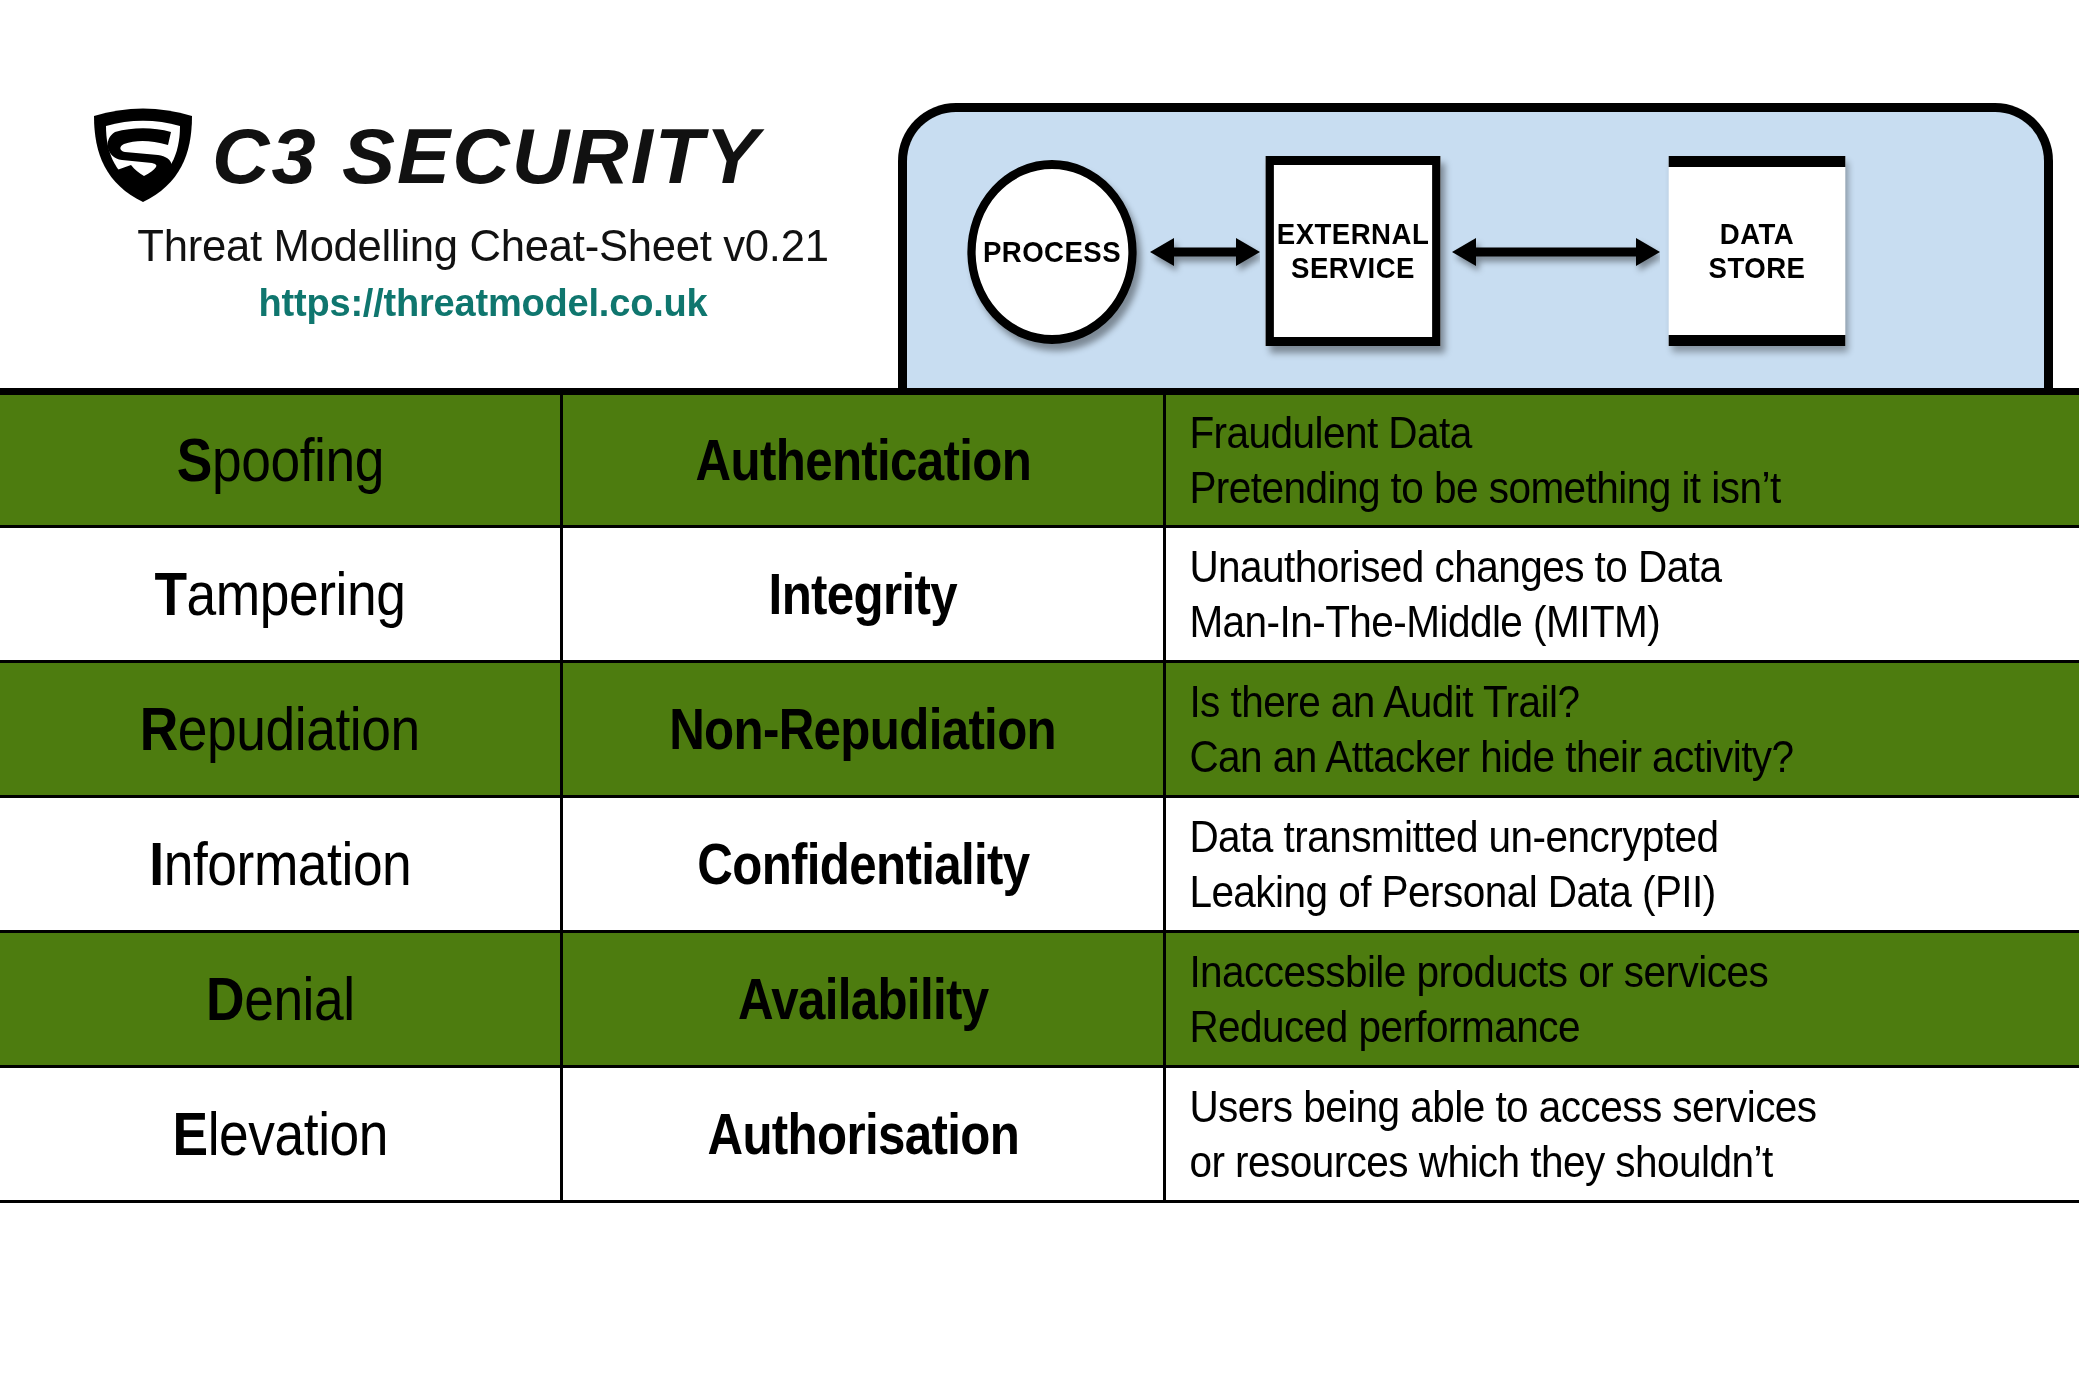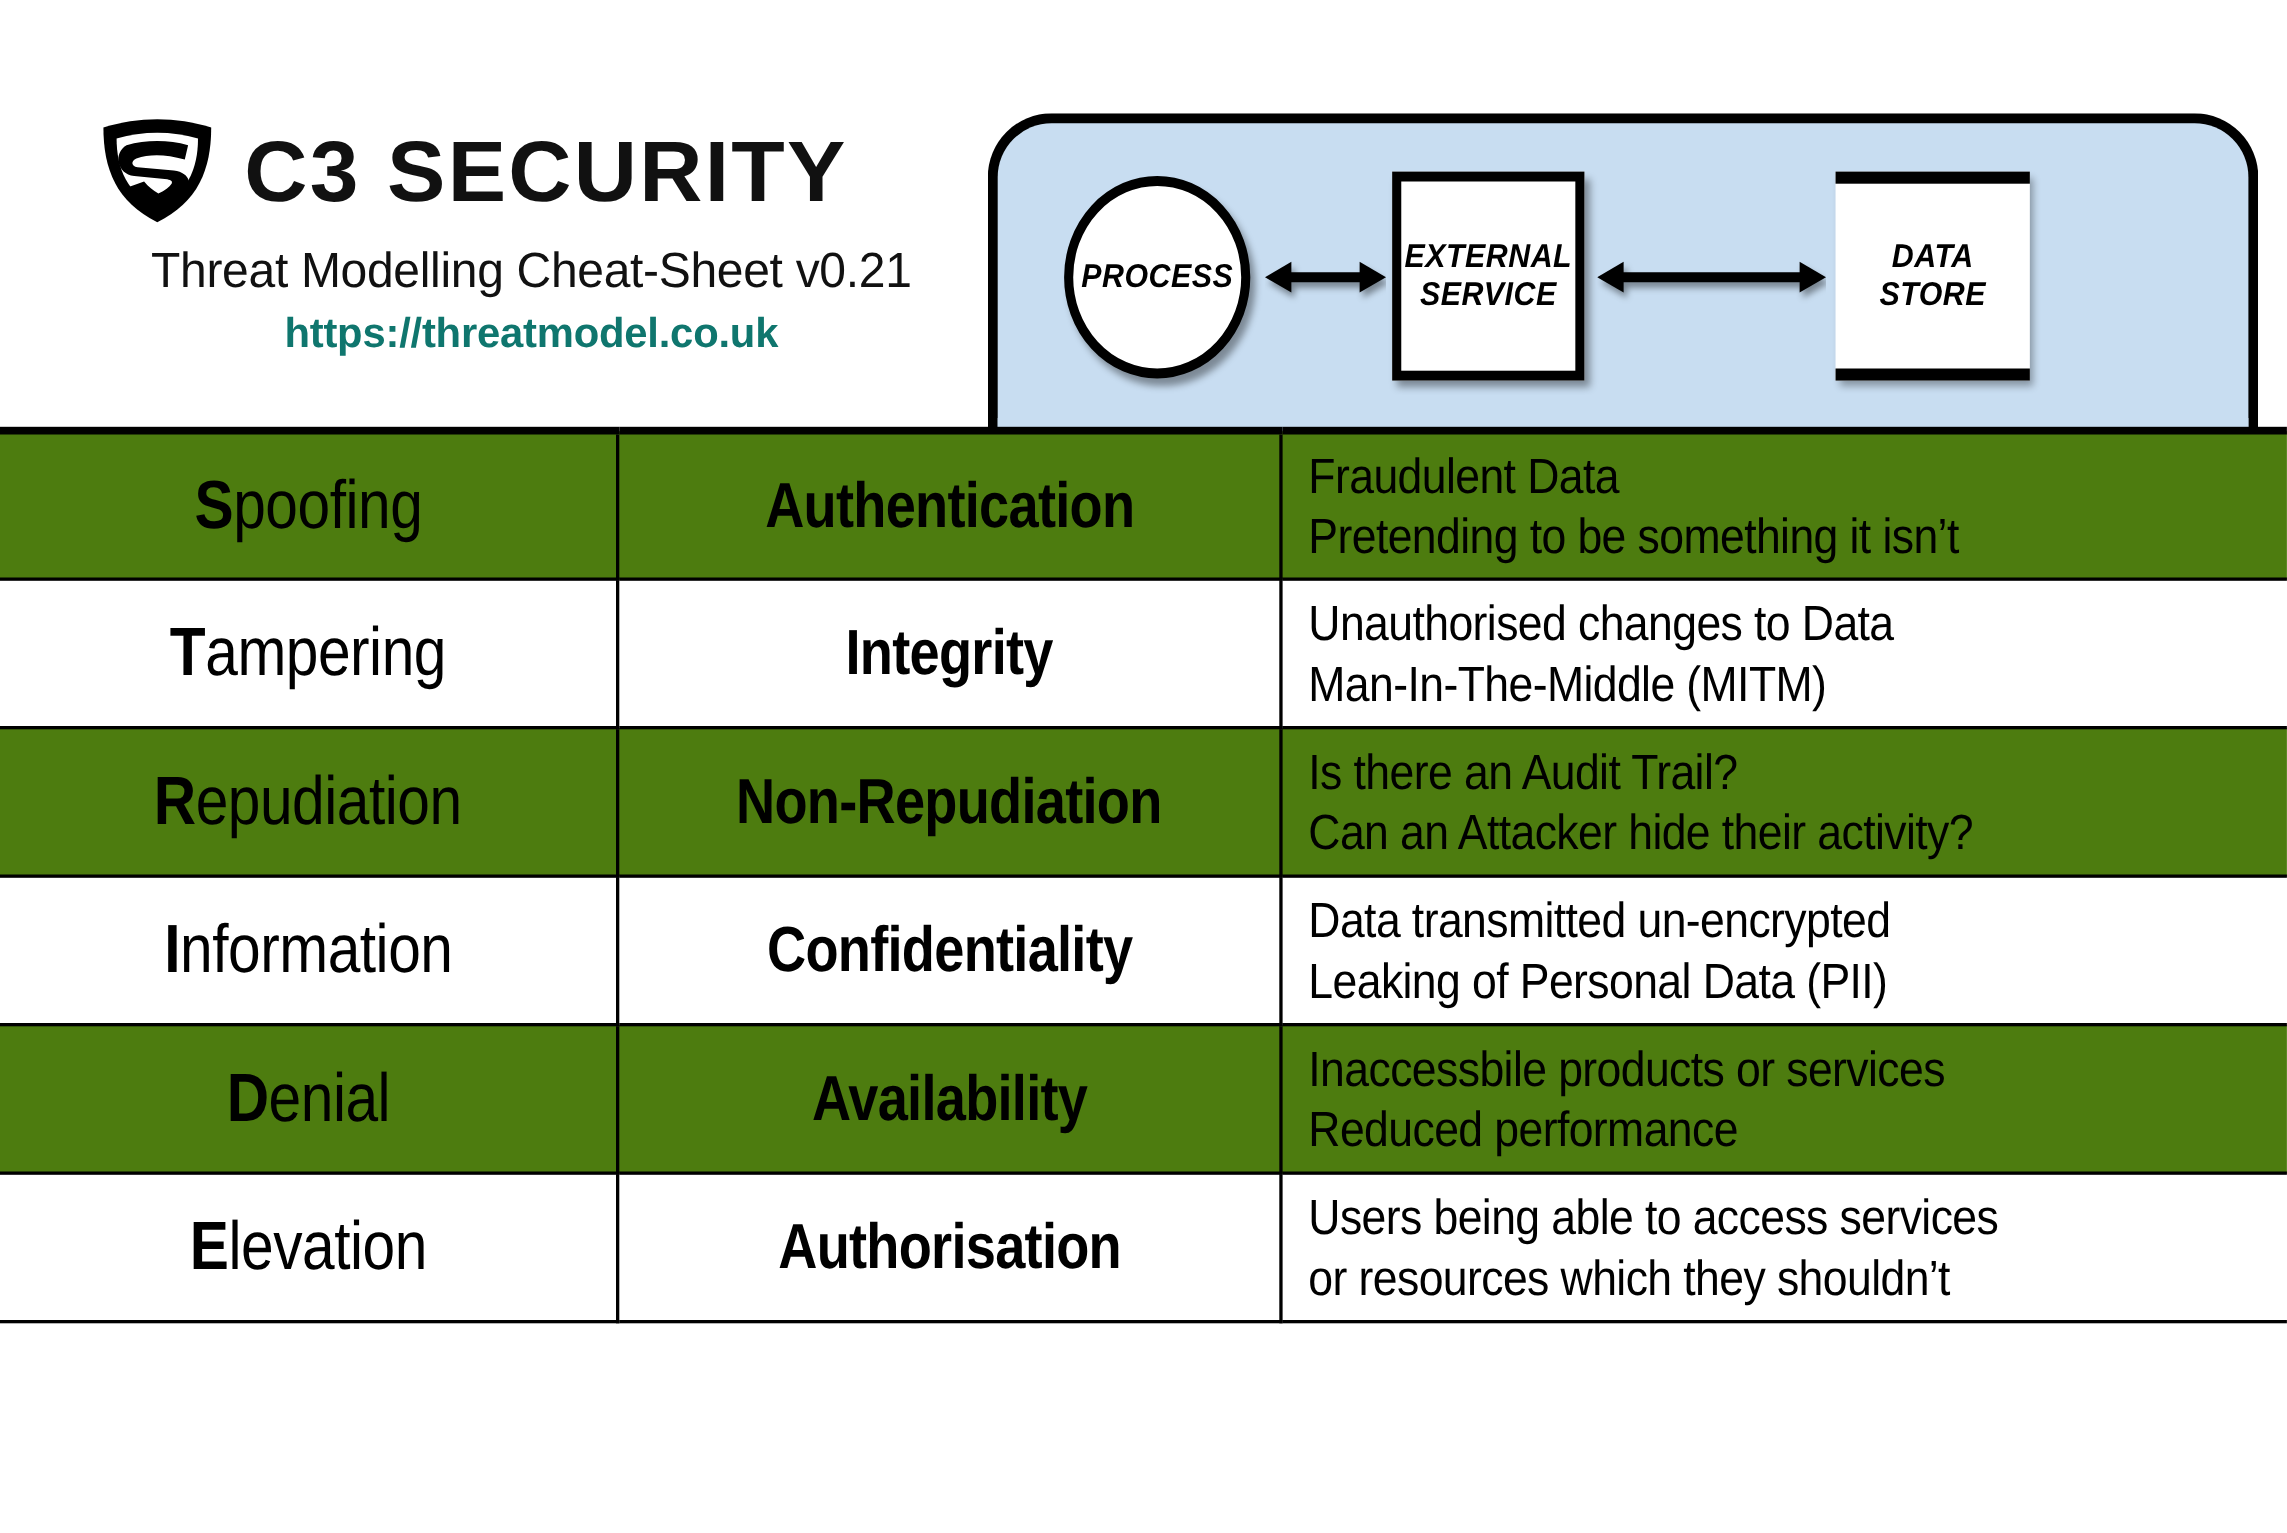--- a/index.html
+++ b/index.html
@@ -12,22 +12,23 @@
     position:relative;
   }
   #page{position:relative;width:2079px;height:1394px;}
 
   
   .brand{
     position:absolute; left:88px; top:108px;
     width:790px;
   }
   .brand-row{
-    display:flex; align-items:center; gap:24px;
+    display:flex; align-items:center; gap:14px;
     height:96px;
+    font-style:italic;
   }
   .shield{width:110px;height:96px;flex:0 0 auto;}
   .wordmark{
     font-family:"Liberation Sans", sans-serif;
     font-size:78px;
     font-weight:bold;
     letter-spacing:2px;
     color:#111111;
     line-height:1;
     transform:scaleX(1.02);
@@ -58,21 +59,20 @@
   .banner{
     position:absolute;
     left:898px; top:103px;
     width:1155px; height:295px;
     background:#c8ddf1;
     border:9px solid #000000;
     border-bottom:none;
     border-top-left-radius:58px;
     border-top-right-radius:58px;
     box-sizing:border-box;
-    font-style:italic;
   }
   
   .banner-bleed{
     position:absolute;
     left:907px; top:380px;
     width:1137px; height:26px;
     background:#c8ddf1;
   }
   .node{
     position:absolute;

